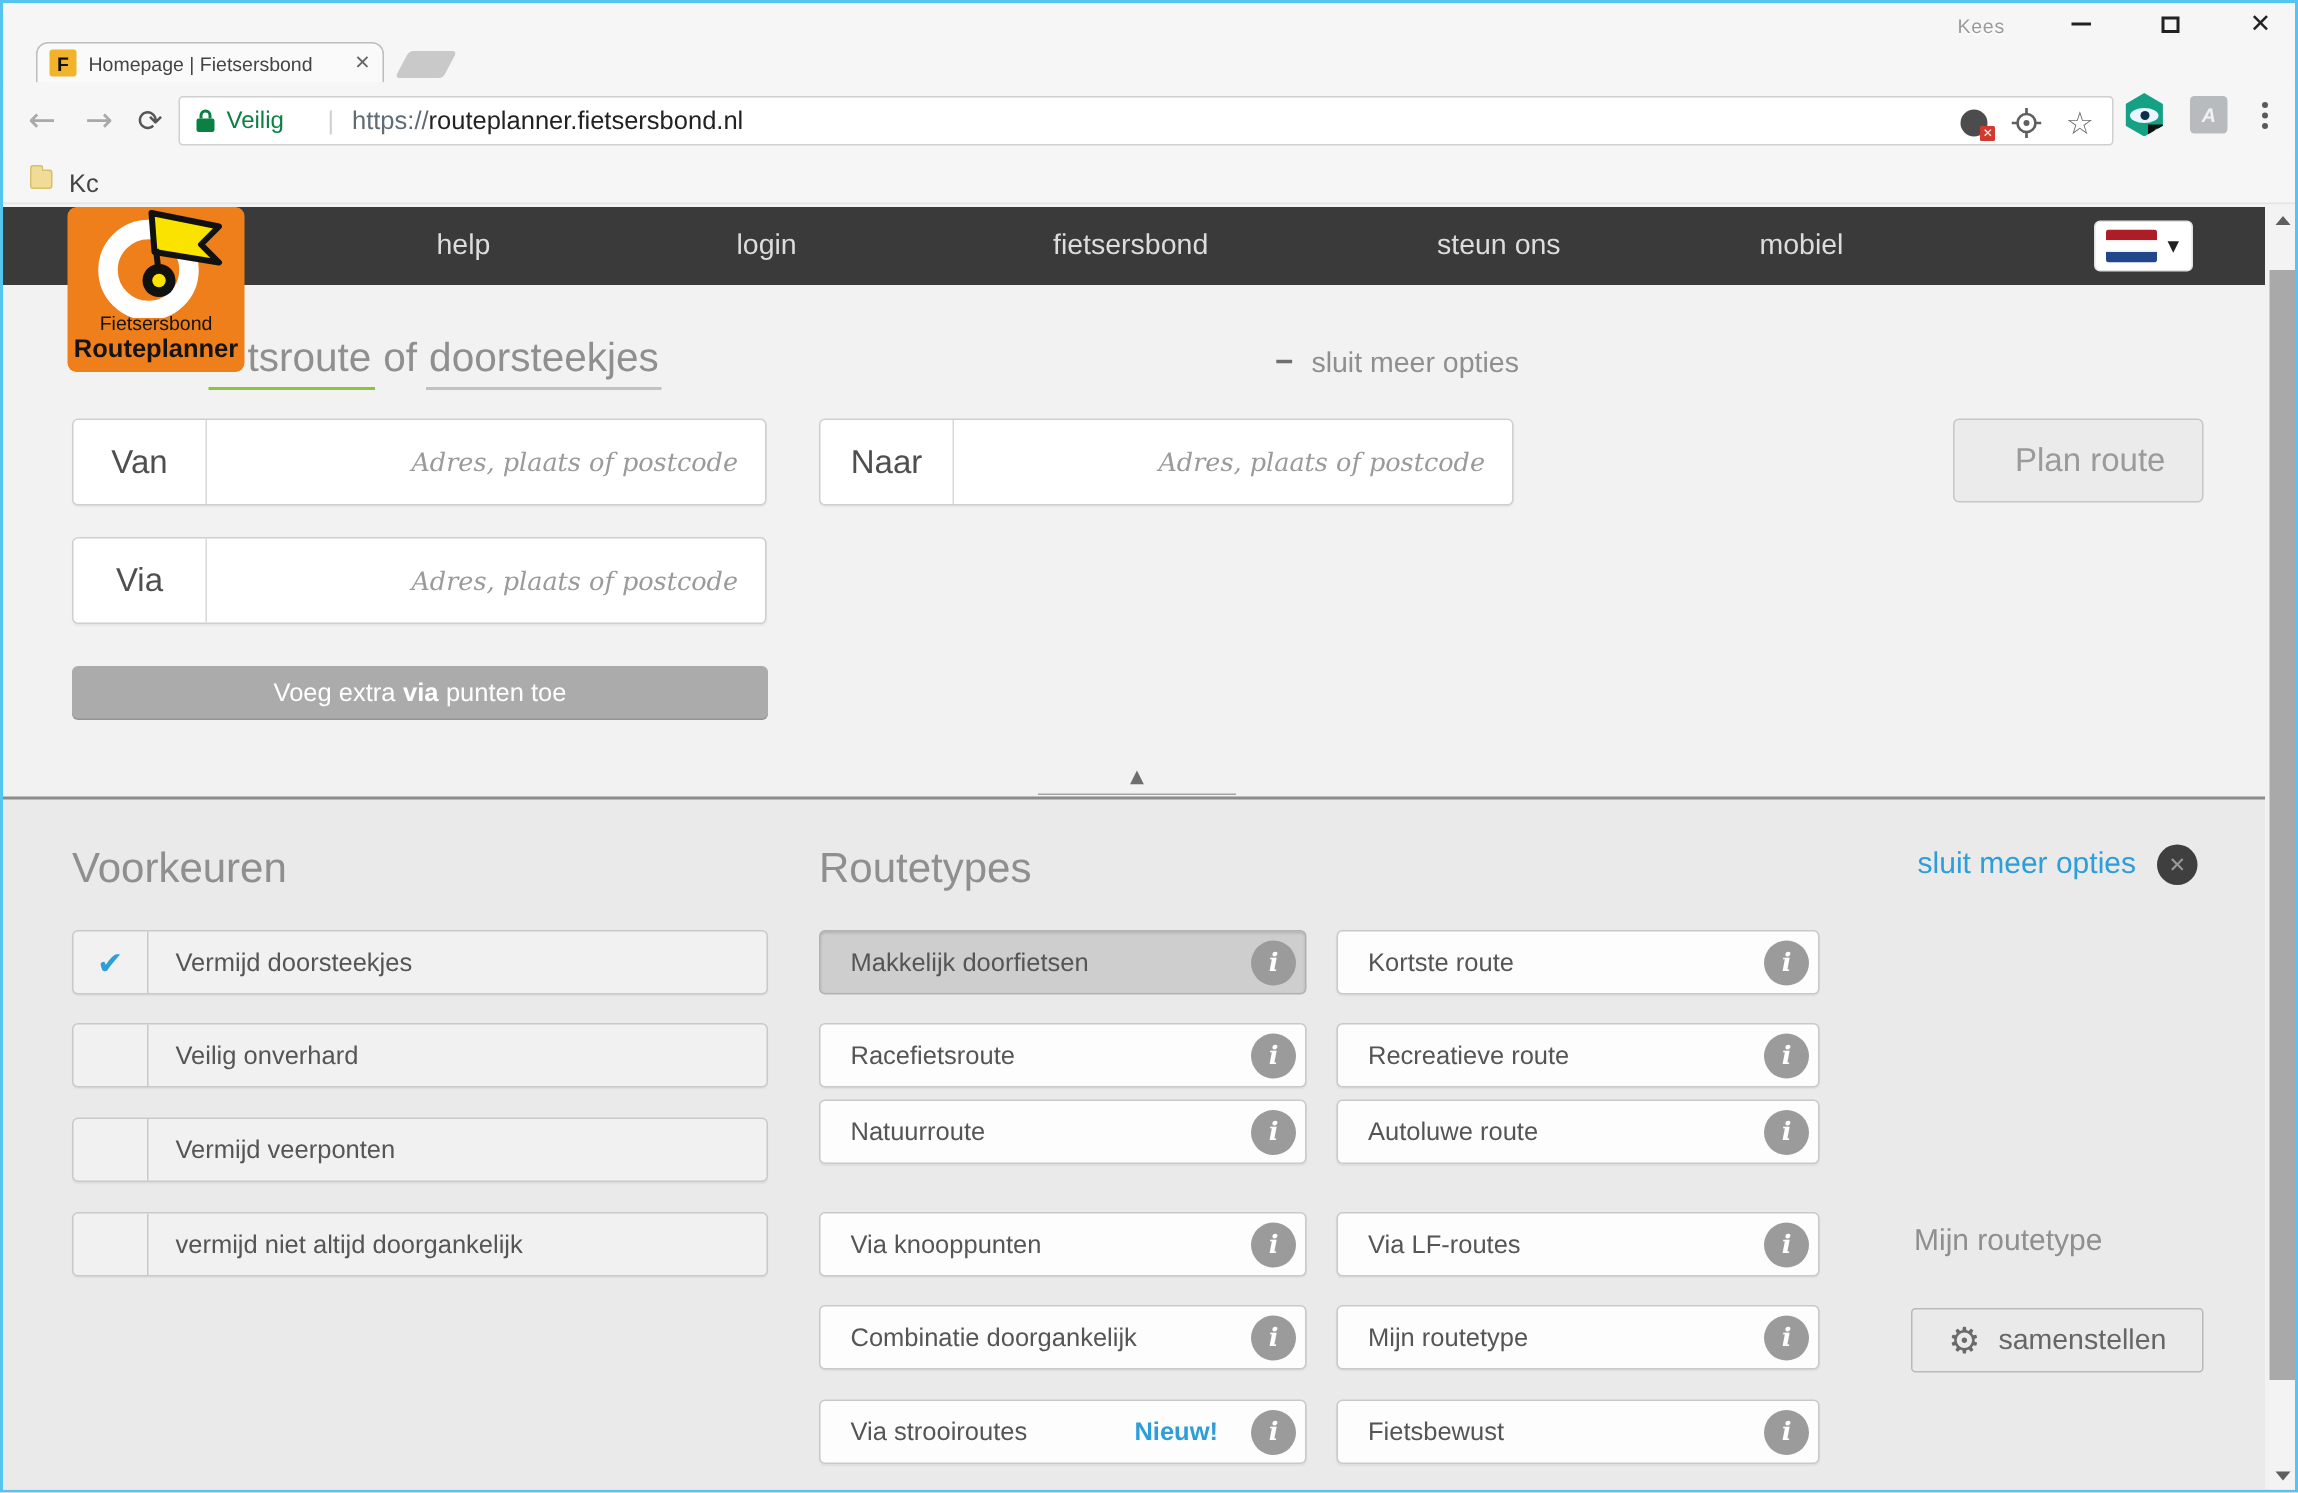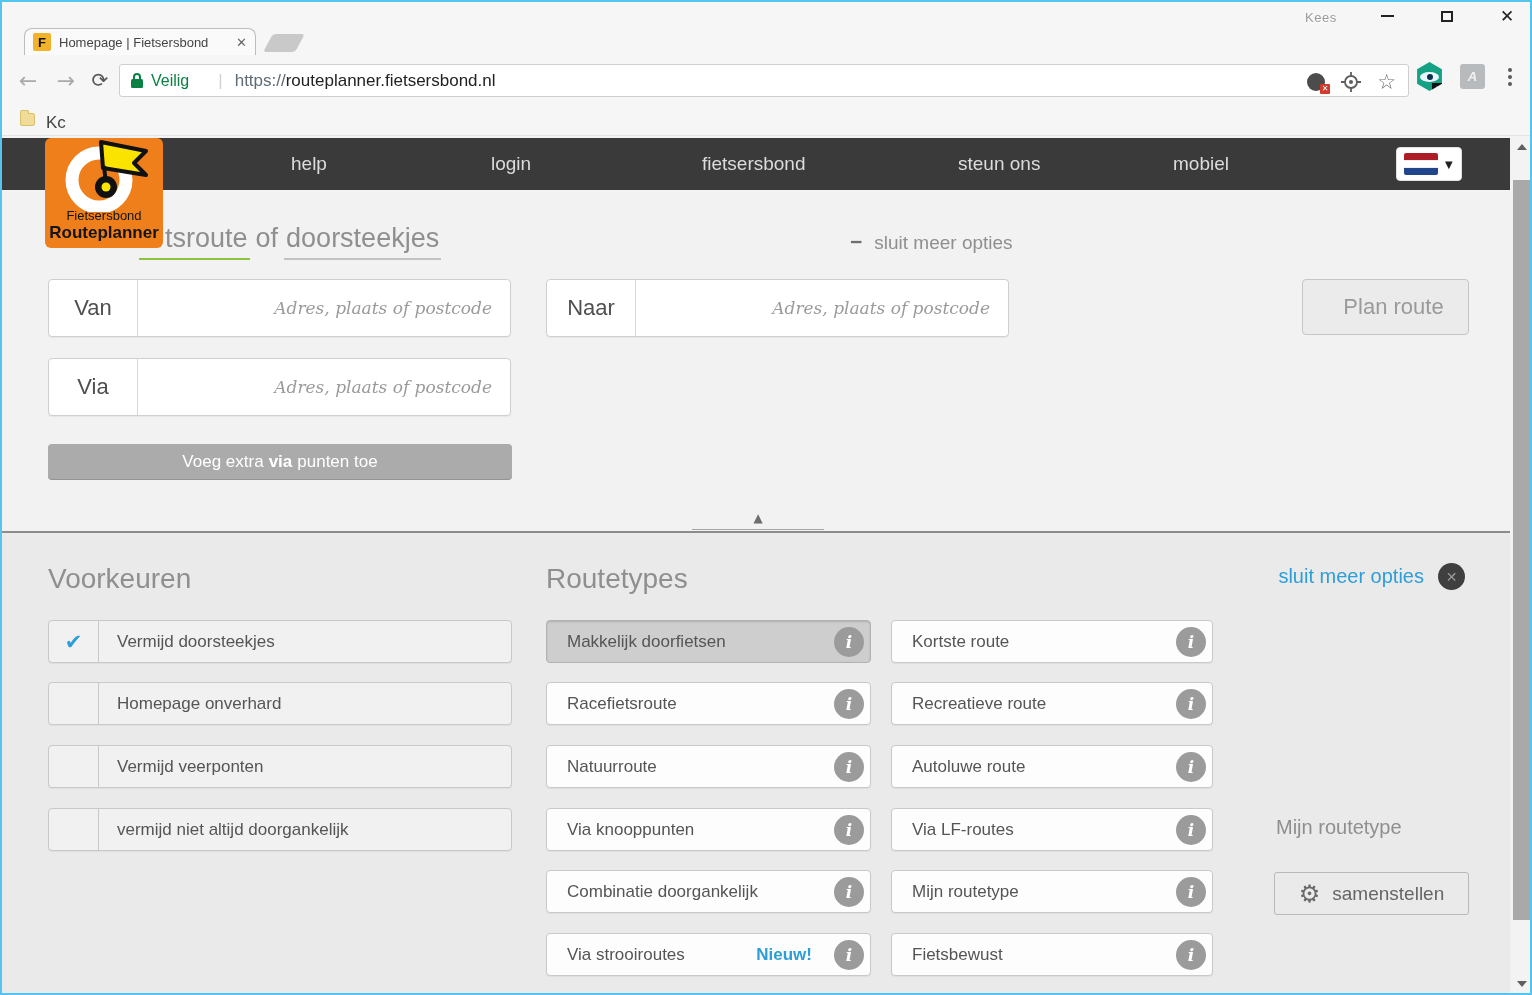--- a/index.html
+++ b/index.html
@@ -145,21 +145,21 @@
             cursor:pointer; box-shadow:0 1px 1px rgba(0,0,0,.05); }
   .rt-btn.col-r { width:322px; }
   .rt-btn.selected { background:#cecece; border-color:#b2b2b2; box-shadow:inset 0 1px 2px rgba(0,0,0,.15); }
   .rt-label { position:absolute; left:20px; top:0; height:100%; display:flex; align-items:center; font-size:17px; color:#555; }
   .rt-new { position:absolute; right:58px; top:0; height:100%; display:flex; align-items:center;
             font-size:17px; font-weight:bold; color:#2d9ed8; }
   .info-icon { position:absolute; right:6px; top:6px; width:30px; height:30px; border-radius:50%; background:#9b9b9b;
                color:#fff; font-family:"DejaVu Serif",serif; font-style:italic; font-weight:bold; font-size:17px;
                display:flex; align-items:center; justify-content:center; cursor:pointer; }
   .col-l { left:544px; } .col-r { left:889px; }
-  .rr1 { top:87px; } .rr2 { top:149px; } .rr3 { top:212px;padding-left:28px; } .rr4 { top:275px; } .rr5 { top:337px; } .rr6 { top:400px; }
+  .rr1 { top:87px; } .rr2 { top:149px; } .rr3 { top:200px;padding-left:28px; } .rr4 { top:275px; } .rr5 { top:337px; } .rr6 { top:400px; }
 
   .my-rt-title { position:absolute; left:1274px; top:283px; font-size:20px; color:#8f8f8f; }
   .compose-btn { position:absolute; left:1272px; top:339px; width:195px; height:43px; background:#eaeaea;
                  border:1px solid #b9b9b9; border-radius:3px; display:flex; align-items:center; justify-content:center;
                  gap:12px; cursor:pointer; }
   .gear { font-size:24px; color:#6a6a6a; font-family:"DejaVu Sans",sans-serif; line-height:1; }
   .compose-label { font-size:19px; color:#666; }
 
   
   .scrollbar { position:absolute; right:2px; top:138px; width:17px; height:855px; background:#f3f3f3; }
@@ -315,21 +315,21 @@
         </div>
 
         <div class="cb-row" style="top:87px">
           <span class="cb-box">
               <span class="cb-check">✔</span>
             </span>
           <span class="cb-label">Vermijd doorsteekjes</span>
         </div>
         <div class="cb-row" style="top:149px">
           <span class="cb-box"></span>
-          <span class="cb-label">Homepage onverhard</span>
+          <span class="cb-label">Veilig onverhard</span>
         </div>
         <div class="cb-row" style="top:275px">
           <span class="cb-box"></span>
           <span class="cb-label">vermijd niet altijd doorgankelijk</span>
         </div>
         <div class="cb-row" style="top:212px">
           <span class="cb-box"></span>
           <span class="cb-label">Vermijd veerponten</span>
         </div>
 

